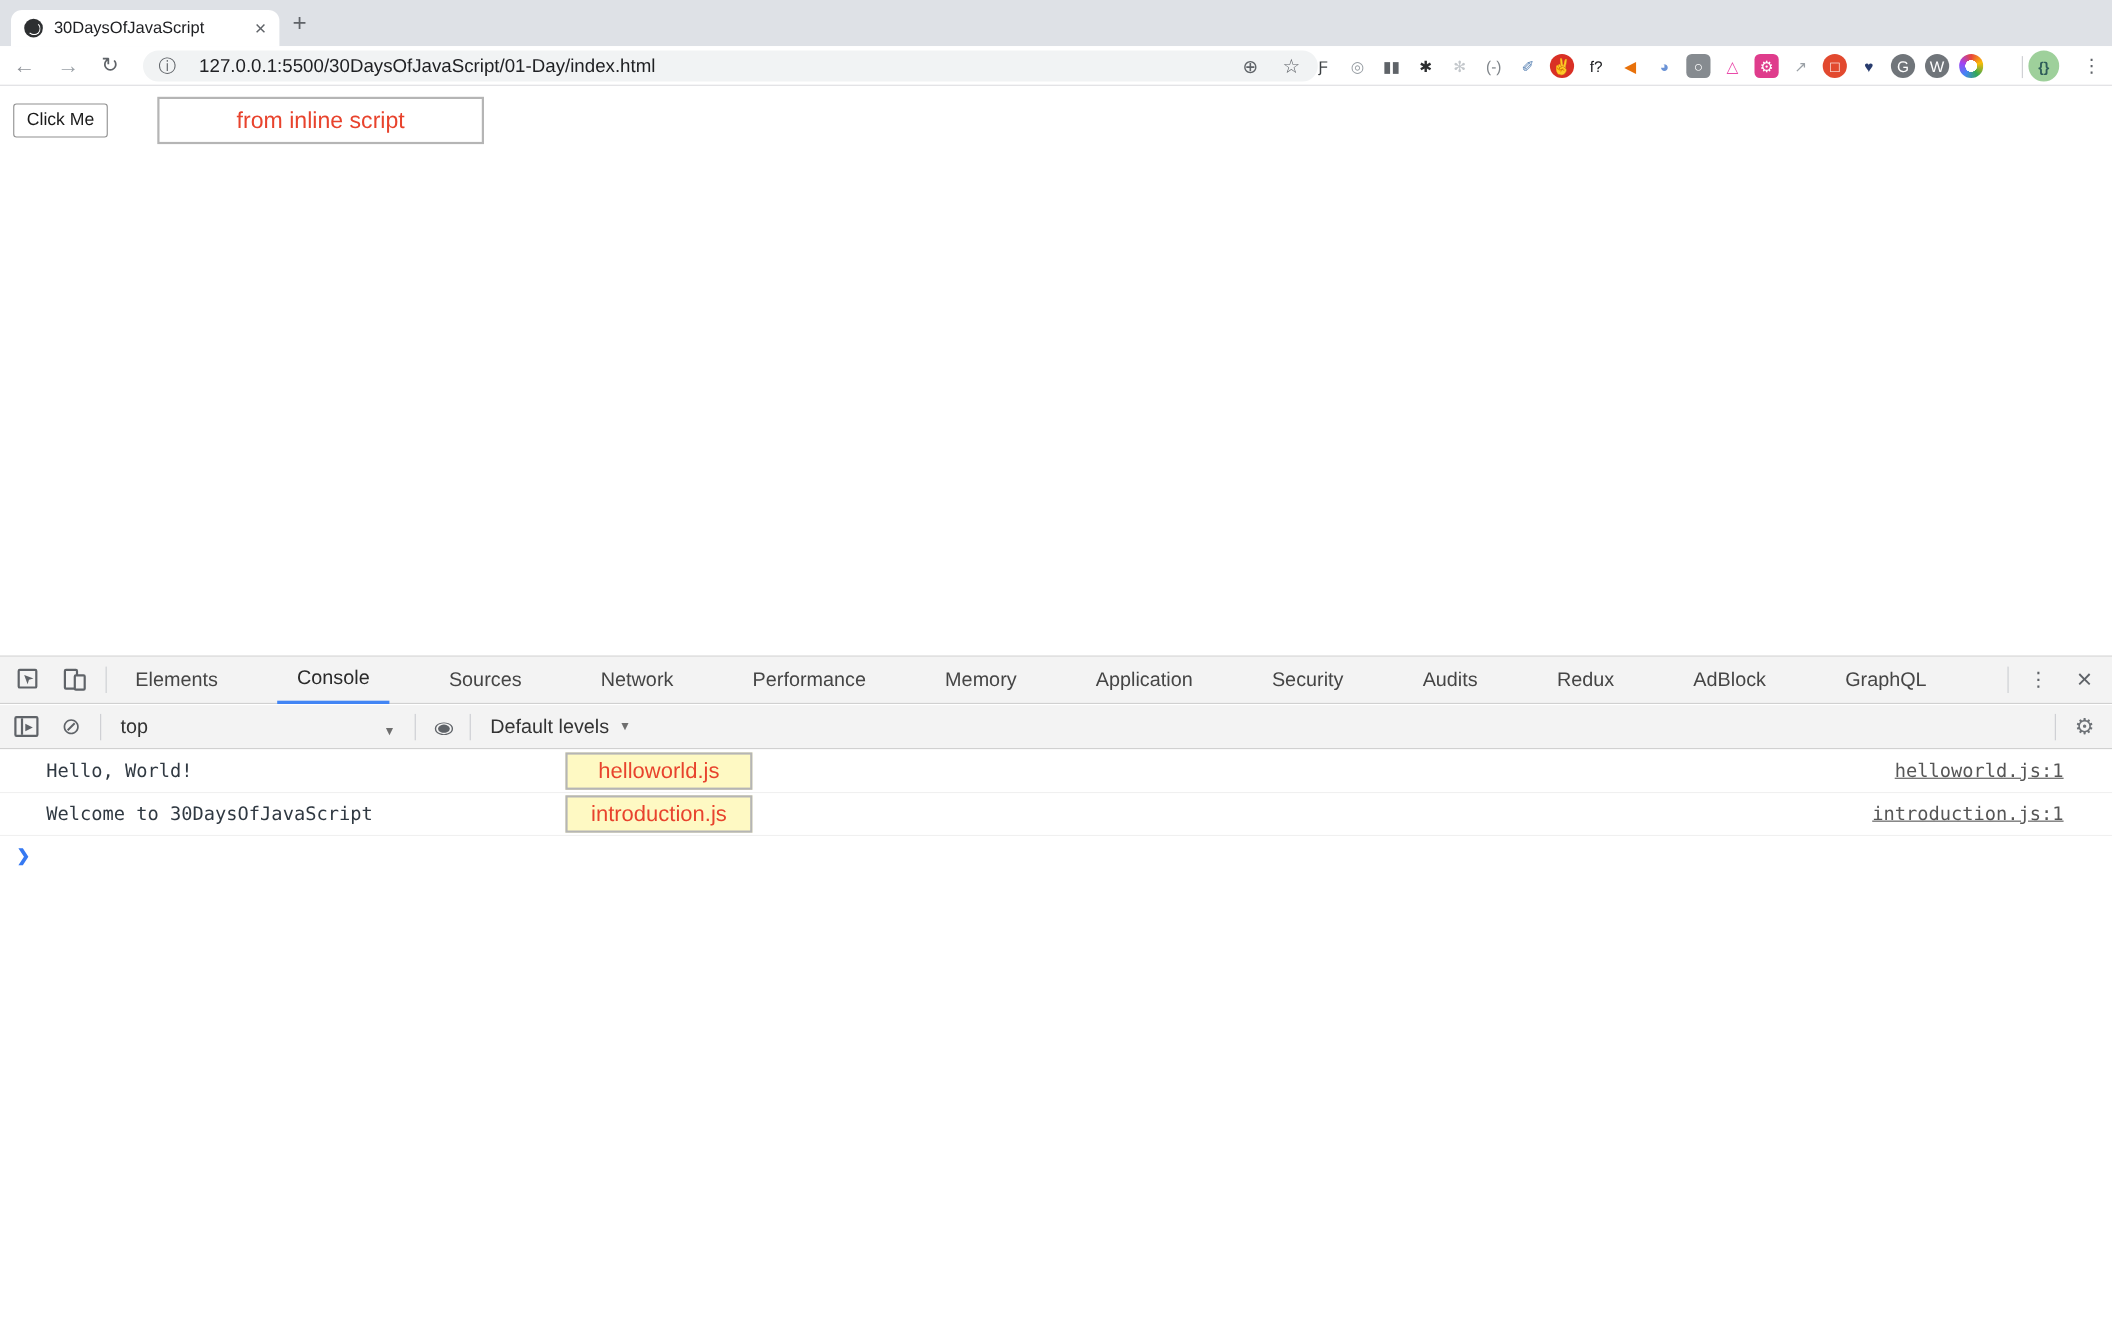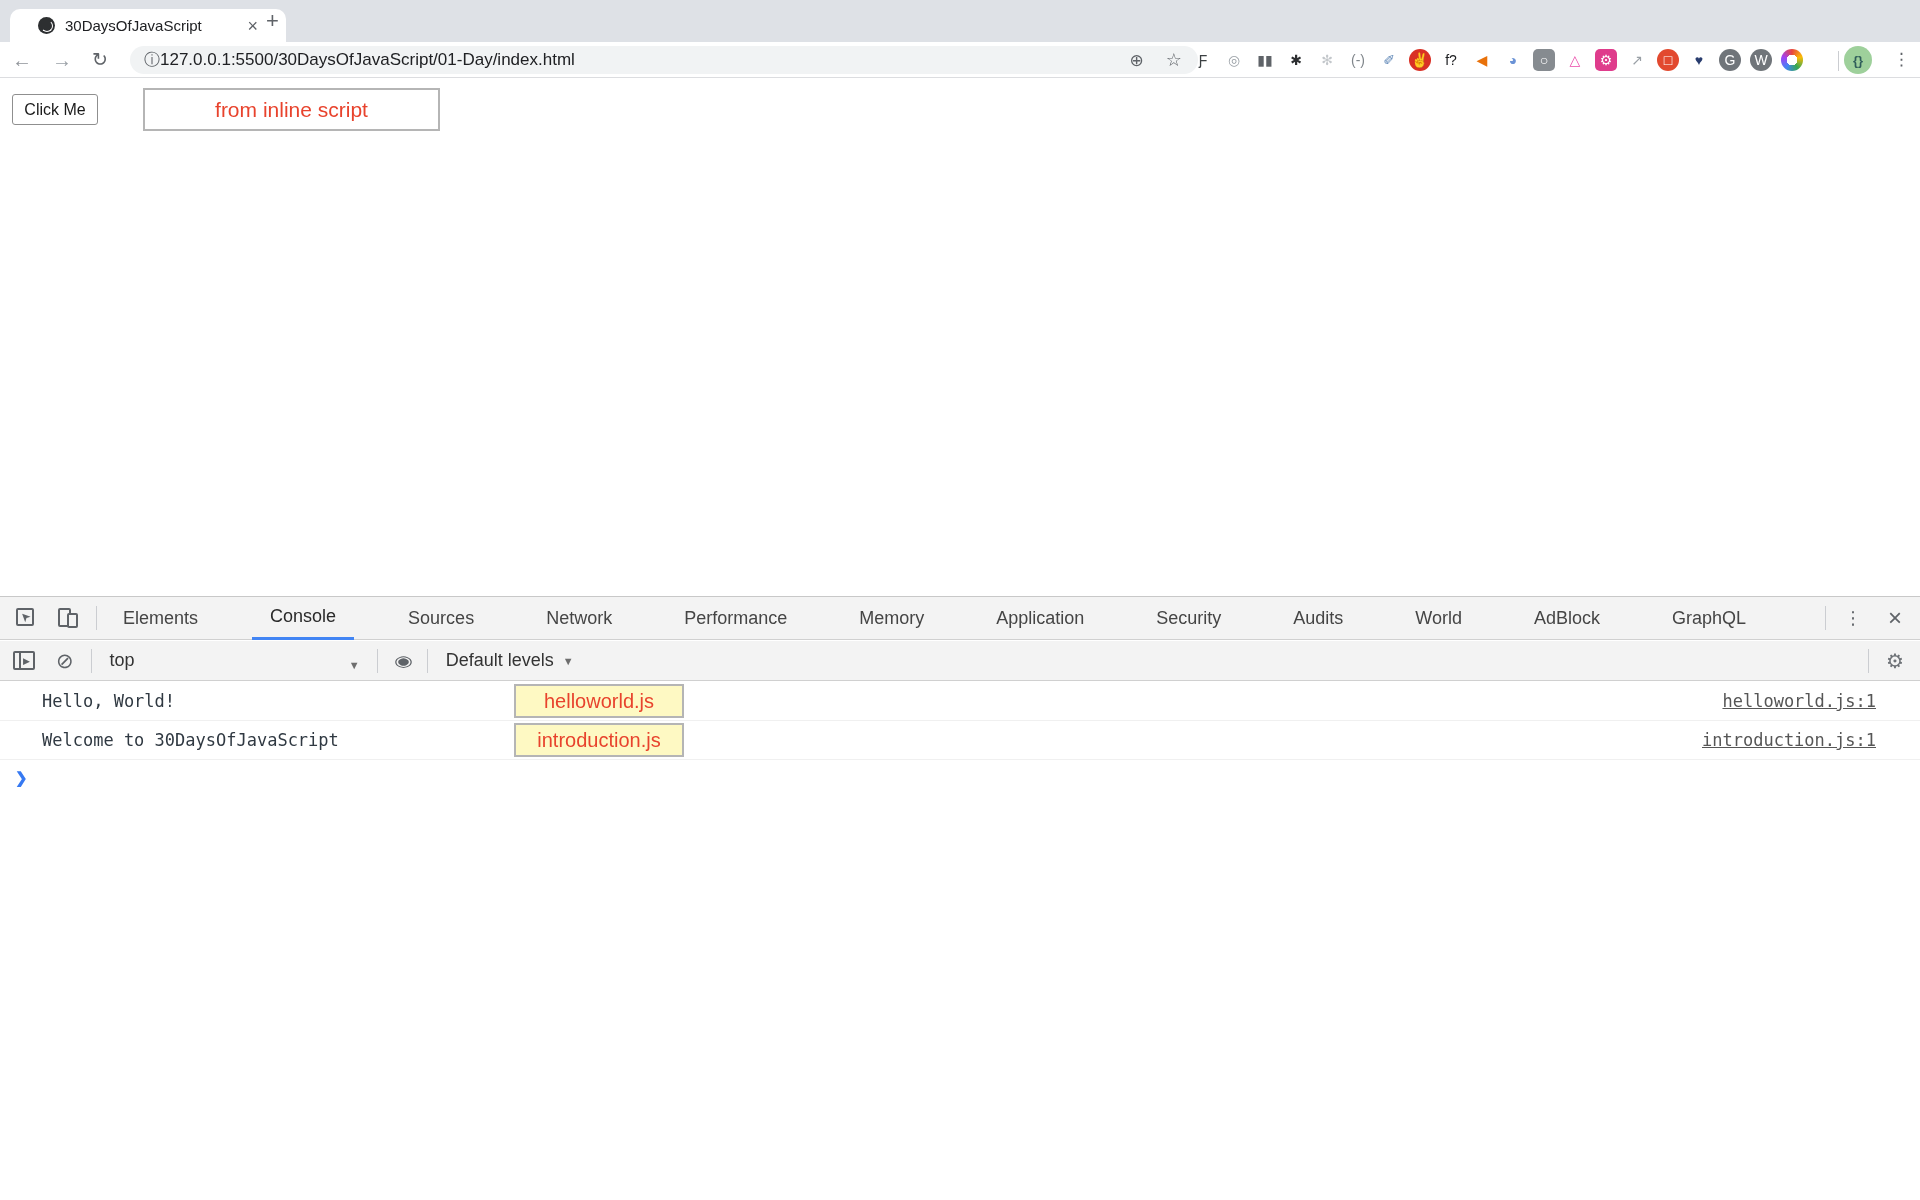--- a/index.html
+++ b/index.html
@@ -2,41 +2,41 @@
 <html><head>
 <meta charset="utf-8">
 <style>
   * { margin:0; padding:0; box-sizing:border-box; }
   html,body { background:#fff; }
   .screen { position:relative; width:1920px; height:1200px; background:#fff;
             font-family:"Liberation Sans", sans-serif; overflow:hidden; }
 
   
   .tabstrip { position:absolute; left:0; top:0; width:1920px; height:42px; background:#dee1e6; }
-  .tab { position:absolute; left:10px; top:9px; width:276px; height:33px; background:#fff;
-         border-radius:10px 10px 0 0; display:flex; align-items:center; padding:0 28px; }
+  .tab { position:absolute; left:10px; top:9px; width:244px; height:33px; background:#fff;
+         border-radius:10px 10px 0 0; display:flex; align-items:center; padding:0 12px; }
   .favicon { width:17px; height:17px; border-radius:50%; background:#2d2f31; position:relative; flex:0 0 auto; }
   .favicon::after { content:""; position:absolute; left:3px; top:3px; width:10px; height:10px;
          border:1.5px solid transparent; border-bottom-color:#fff; border-right-color:#fff; border-radius:50%; }
   .tab-title { margin-left:10px; font-size:15px; color:#202124; flex:1 1 auto; white-space:nowrap;
          overflow:hidden; }
   .tab-close { font-size:18px; color:#5f6368; line-height:1; cursor:default; }
   .newtab { position:absolute; left:266px; top:8px; font-size:22px; color:#5f6368; }
 
   
   .toolbar { position:absolute; left:0; top:42px; width:1920px; height:36px; background:#fff;
              border-bottom:1px solid #dcdde0; }
   .nav { position:absolute; top:4px; font-size:20px; line-height:28px; }
   .nav.back { left:12px; color:#8f9399; }
   .nav.fwd  { left:52px; color:#9aa0a6; }
   .nav.reload { left:92px; color:#5f6368; font-size:19px; }
   .omnibox { position:absolute; left:130px; top:4px; width:1068px; height:28px; background:#f1f3f4;
              border-radius:14px; display:flex; align-items:center; }
   .o-info { margin-left:14px; font-size:16px; color:#5f6368; }
-  .o-url  { margin-left:0; font-size:17px; color:#202124; letter-spacing:0; white-space:nowrap; flex:1 1 auto; }
+  .o-url  { margin-left:21px; font-size:17px; color:#202124; letter-spacing:0; white-space:nowrap; flex:1 1 auto; }
   .o-zoom { font-size:17px; color:#5f6368; margin-right:22px; }
   .o-star { font-size:18px; color:#5f6368; margin-right:16px; }
   .extrow { position:absolute; left:1192px; top:7px; display:flex; gap:9px; align-items:center; }
   .ext { width:22px; height:22px; border-radius:50%; display:flex; align-items:center;
          justify-content:center; font-size:14px; line-height:1; color:#5f6368; }
   .ext.sq { border-radius:5px; }
   .vsep { display:inline-block; width:1px; background:#cbcdd1; }
   .tb-sep { position:absolute; left:1838px; top:9px; height:20px; }
   .avatar { position:absolute; left:1844px; top:4px; width:28px; height:28px; border-radius:50%;
             background:#9ed09b; color:#2f5d5a; font-size:13px; font-weight:bold; display:flex;
@@ -178,21 +178,21 @@
       <div class="dt-tabs">
         <span class="dt-tab">Elements</span>
         <span class="dt-tab active">Console</span>
         <span class="dt-tab">Sources</span>
         <span class="dt-tab">Network</span>
         <span class="dt-tab">Performance</span>
         <span class="dt-tab">Memory</span>
         <span class="dt-tab">Application</span>
         <span class="dt-tab">Security</span>
         <span class="dt-tab">Audits</span>
-        <span class="dt-tab">World</span>
+        <span class="dt-tab">Redux</span>
         <span class="dt-tab">AdBlock</span>
         <span class="dt-tab">GraphQL</span>
       </div>
       <div class="dt-right">
         <span class="vsep dt-sep2"></span>
         <span class="dt-dots">⋮</span>
         <span class="dt-x">×</span>
       </div>
     </div>
 

